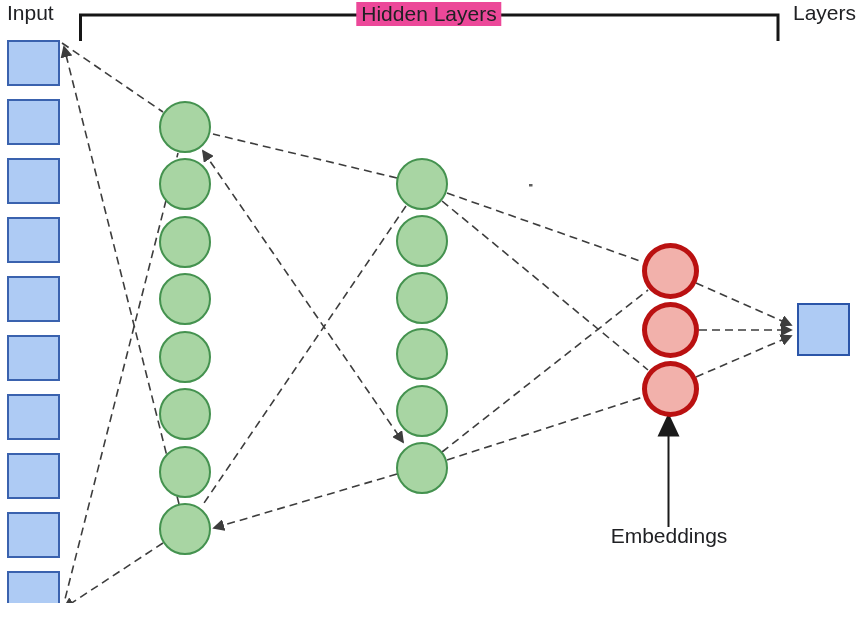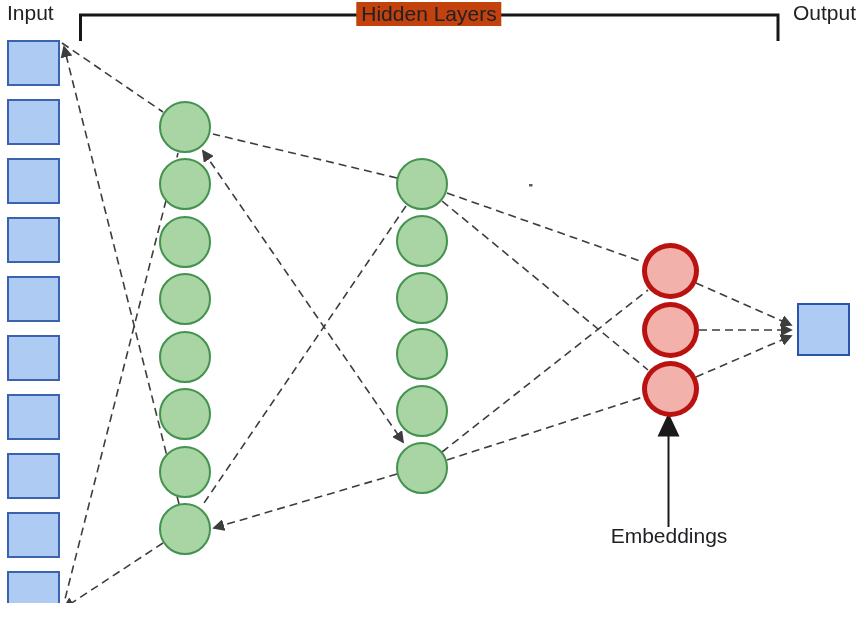--- a/index.html
+++ b/index.html
@@ -27,21 +27,21 @@
           border:2px solid var(--input-border);box-sizing:border-box;}
   .circle{width:52px;height:52px;border-radius:50%;background:var(--hidden-fill);
           border:2px solid var(--hidden-border);box-sizing:border-box;}
   .emb-circle{width:57px;height:56px;border-radius:50%;background:var(--emb-fill);
           border:5px solid var(--emb-border);box-sizing:border-box;}
   .output-square{position:absolute;left:797px;top:303px;width:53px;height:53px;
           background:var(--input-fill);border:2.5px solid #2b55a8;box-sizing:border-box;z-index:2;}
   .lbl{position:absolute;color:var(--text);z-index:3;white-space:nowrap;}
   .input-lbl{left:7px;top:1px;font-size:21px;}
   .hidden-lbl{left:429px;top:2px;transform:translateX(-50%);font-size:21px;
-          background:#c2410c;padding:0 5px;}
+          background:#ec4899;padding:0 5px;}
   .output-lbl{left:793px;top:1px;font-size:21px;}
   .emb-lbl{left:669px;top:524px;transform:translateX(-50%);font-size:21px;}
 </style>
 </head>
 <body>
 
 <div class="canvas">
 
   <svg class="connections" width="865" height="619" viewBox="0 0 865 619">
     <defs>
@@ -112,15 +112,15 @@
   <div class="col emb-col" id="emb-col">
       <div class="emb-circle"></div>
       <div class="emb-circle"></div>
       <div class="emb-circle"></div>
     </div>
 
   <div class="output-square"></div>
 
   <div class="lbl input-lbl">Input</div>
   <div class="lbl hidden-lbl">Hidden Layers</div>
-  <div class="lbl output-lbl">Output</div>
+  <div class="lbl output-lbl">Layers</div>
   <div class="lbl emb-lbl">Embeddings</div>
 </div>
 
 </body></html>

